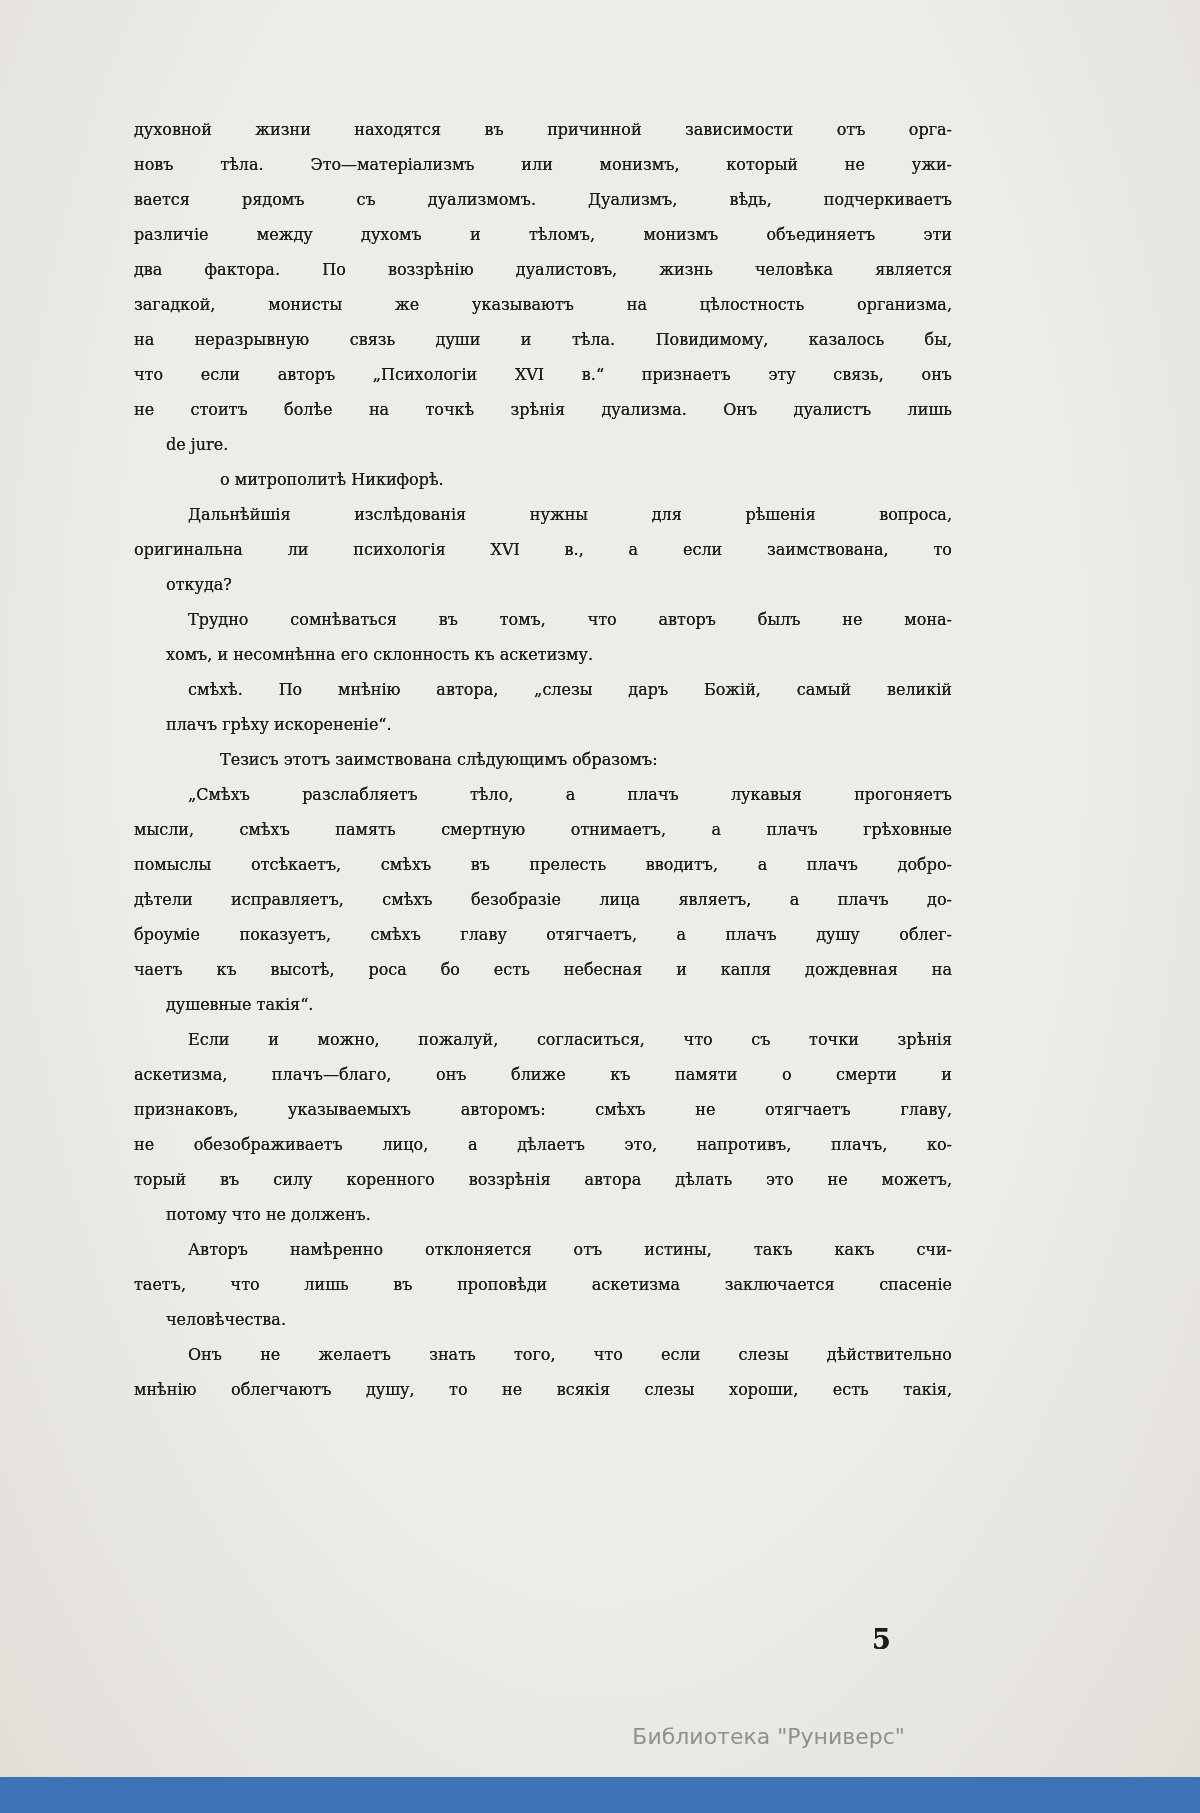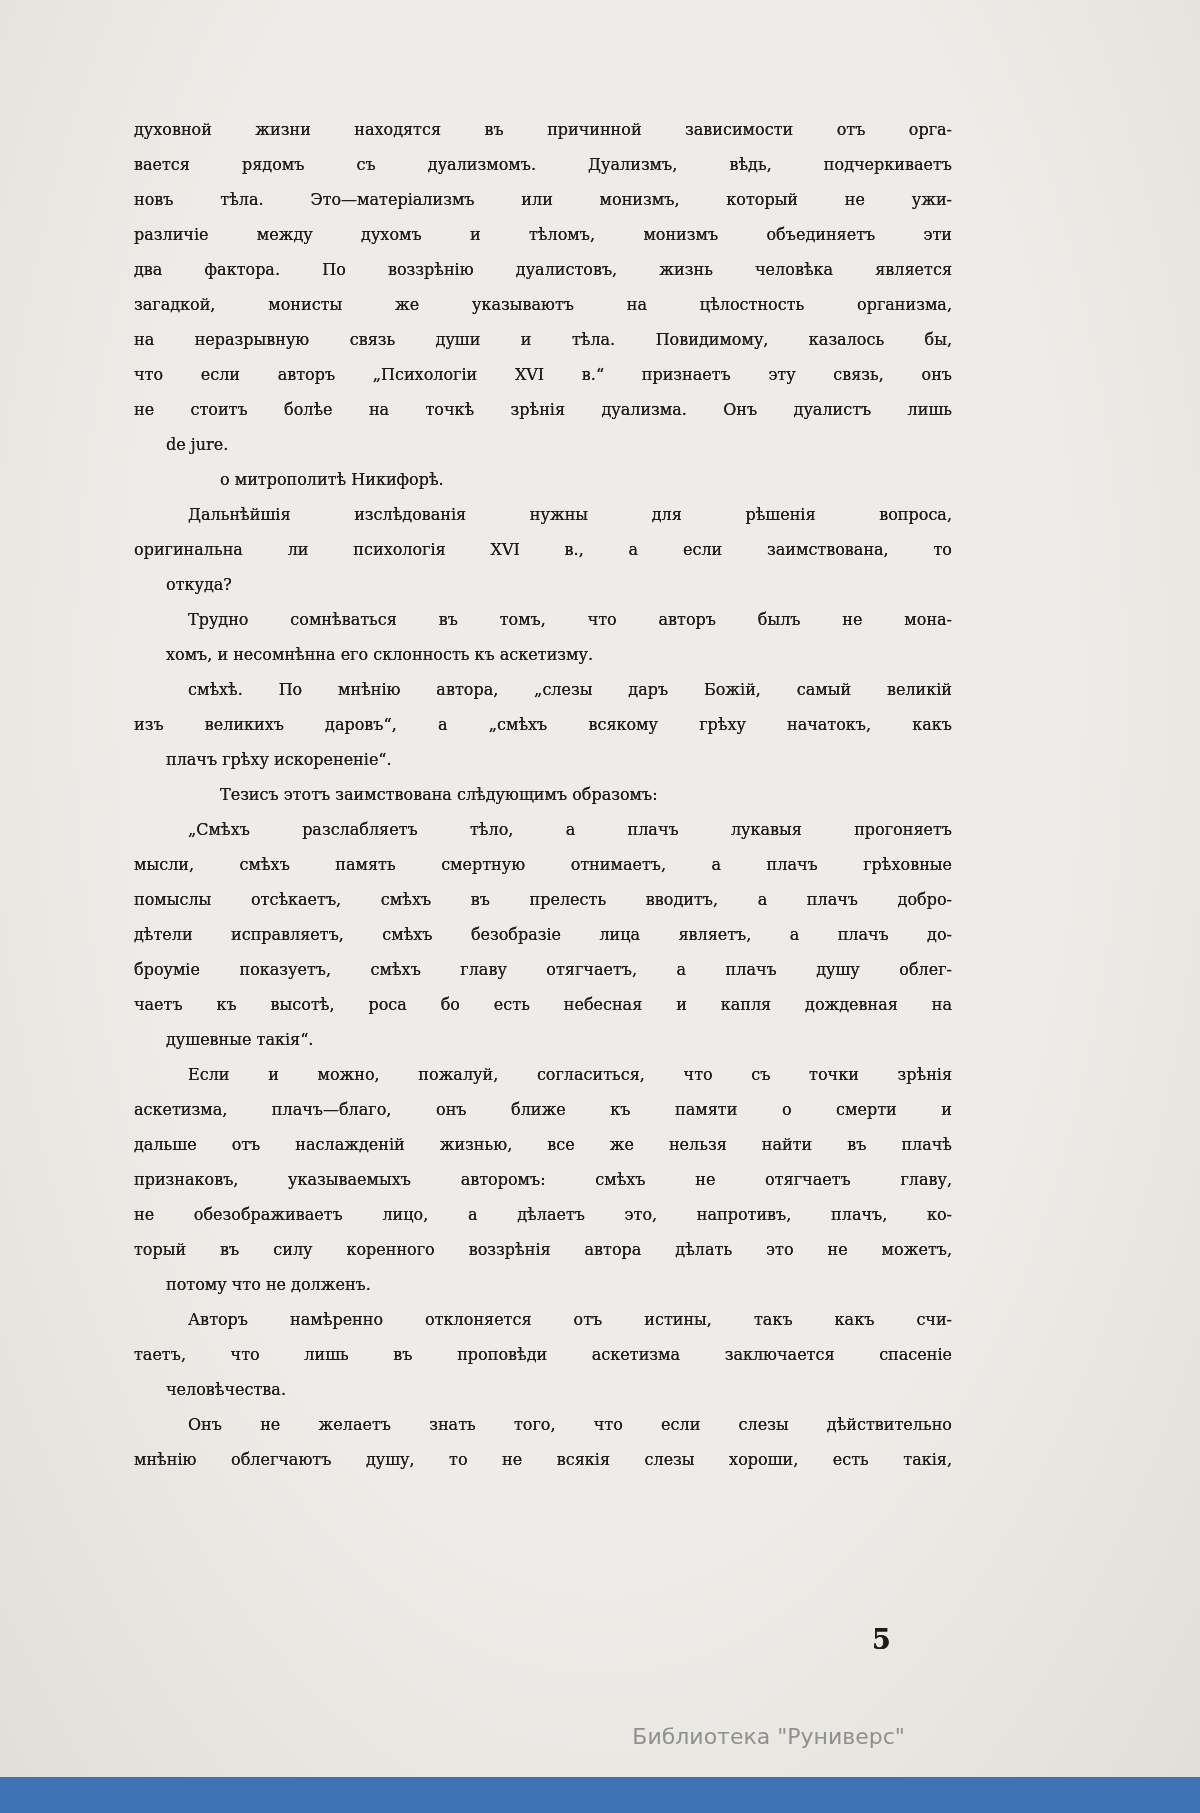--- a/index.html
+++ b/index.html
@@ -43,22 +43,22 @@
     background:var(--bar);
   }
 </style>
 </head>
 <body>
 
 <div class="page">
   <div class="text-block">
       <p class="para">
         <span class="line">духовной жизни находятся въ причинной зависимости отъ орга-</span>
+        <span class="line">новъ тѣла. Это—матеріализмъ или монизмъ, который не ужи-</span>
         <span class="line">вается рядомъ съ дуализмомъ. Дуализмъ, вѣдь, подчеркиваетъ</span>
-        <span class="line">новъ тѣла. Это—матеріализмъ или монизмъ, который не ужи-</span>
         <span class="line">различіе между духомъ и тѣломъ, монизмъ объединяетъ эти</span>
         <span class="line">два фактора. По воззрѣнію дуалистовъ, жизнь человѣка является</span>
         <span class="line">загадкой, монисты же указываютъ на цѣлостность организма,</span>
         <span class="line">на неразрывную связь души и тѣла. Повидимому, казалось бы,</span>
         <span class="line">что если авторъ „Психологіи XVI в.“ признаетъ эту связь, онъ</span>
         <span class="line">не стоитъ болѣе на точкѣ зрѣнія дуализма. Онъ дуалистъ лишь</span>
         <span class="line last">de jure.</span>
       </p>
       <p class="para indent">
         <span class="line last">о митрополитѣ Никифорѣ.</span>
@@ -67,39 +67,37 @@
         <span class="line">Дальнѣйшія изслѣдованія нужны для рѣшенія вопроса,</span>
         <span class="line">оригинальна ли психологія XVI в., а если заимствована, то</span>
         <span class="line last">откуда?</span>
       </p>
       <p class="para indent">
         <span class="line">Трудно сомнѣваться въ томъ, что авторъ былъ не мона-</span>
         <span class="line last">хомъ, и несомнѣнна его склонность къ аскетизму.</span>
       </p>
       <p class="para indent">
         <span class="line">смѣхѣ. По мнѣнію автора, „слезы даръ Божій, самый великій</span>
-        <span class="line">изъ великихъ даровъ“, а „смѣхъ всякому грѣху начатокъ, какъ</span>
         <span class="line last">плачъ грѣху искорененіе“.</span>
       </p>
       <p class="para indent">
         <span class="line last">Тезисъ этотъ заимствована слѣдующимъ образомъ:</span>
       </p>
       <p class="para indent">
         <span class="line">„Смѣхъ разслабляетъ тѣло, а плачъ лукавыя прогоняетъ</span>
         <span class="line">мысли, смѣхъ память смертную отнимаетъ, а плачъ грѣховные</span>
         <span class="line">помыслы отсѣкаетъ, смѣхъ въ прелесть вводитъ, а плачъ добро-</span>
         <span class="line">дѣтели исправляетъ, смѣхъ безобразіе лица являетъ, а плачъ до-</span>
         <span class="line">броуміе показуетъ, смѣхъ главу отягчаетъ, а плачъ душу облег-</span>
         <span class="line">чаетъ къ высотѣ, роса бо есть небесная и капля дождевная на</span>
         <span class="line last">душевные такія“.</span>
       </p>
       <p class="para indent">
         <span class="line">Если и можно, пожалуй, согласиться, что съ точки зрѣнія</span>
         <span class="line">аскетизма, плачъ—благо, онъ ближе къ памяти о смерти и</span>
-        <span class="line">дальше отъ наслажденій жизнью, все же нельзя найти въ плачѣ</span>
         <span class="line">признаковъ, указываемыхъ авторомъ: смѣхъ не отягчаетъ главу,</span>
         <span class="line">не обезображиваетъ лицо, а дѣлаетъ это, напротивъ, плачъ, ко-</span>
         <span class="line">торый въ силу коренного воззрѣнія автора дѣлать это не можетъ,</span>
         <span class="line last">потому что не долженъ.</span>
       </p>
       <p class="para indent">
         <span class="line">Авторъ намѣренно отклоняется отъ истины, такъ какъ счи-</span>
         <span class="line">таетъ, что лишь въ проповѣди аскетизма заключается спасеніе</span>
         <span class="line last">человѣчества.</span>
       </p>

